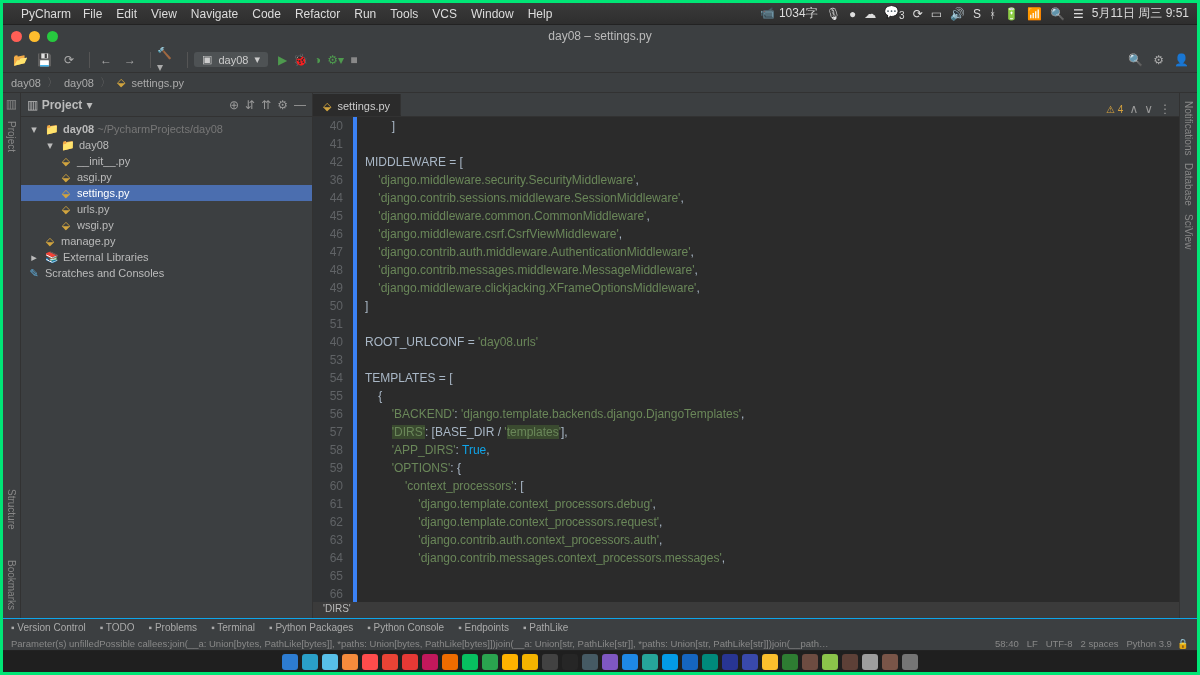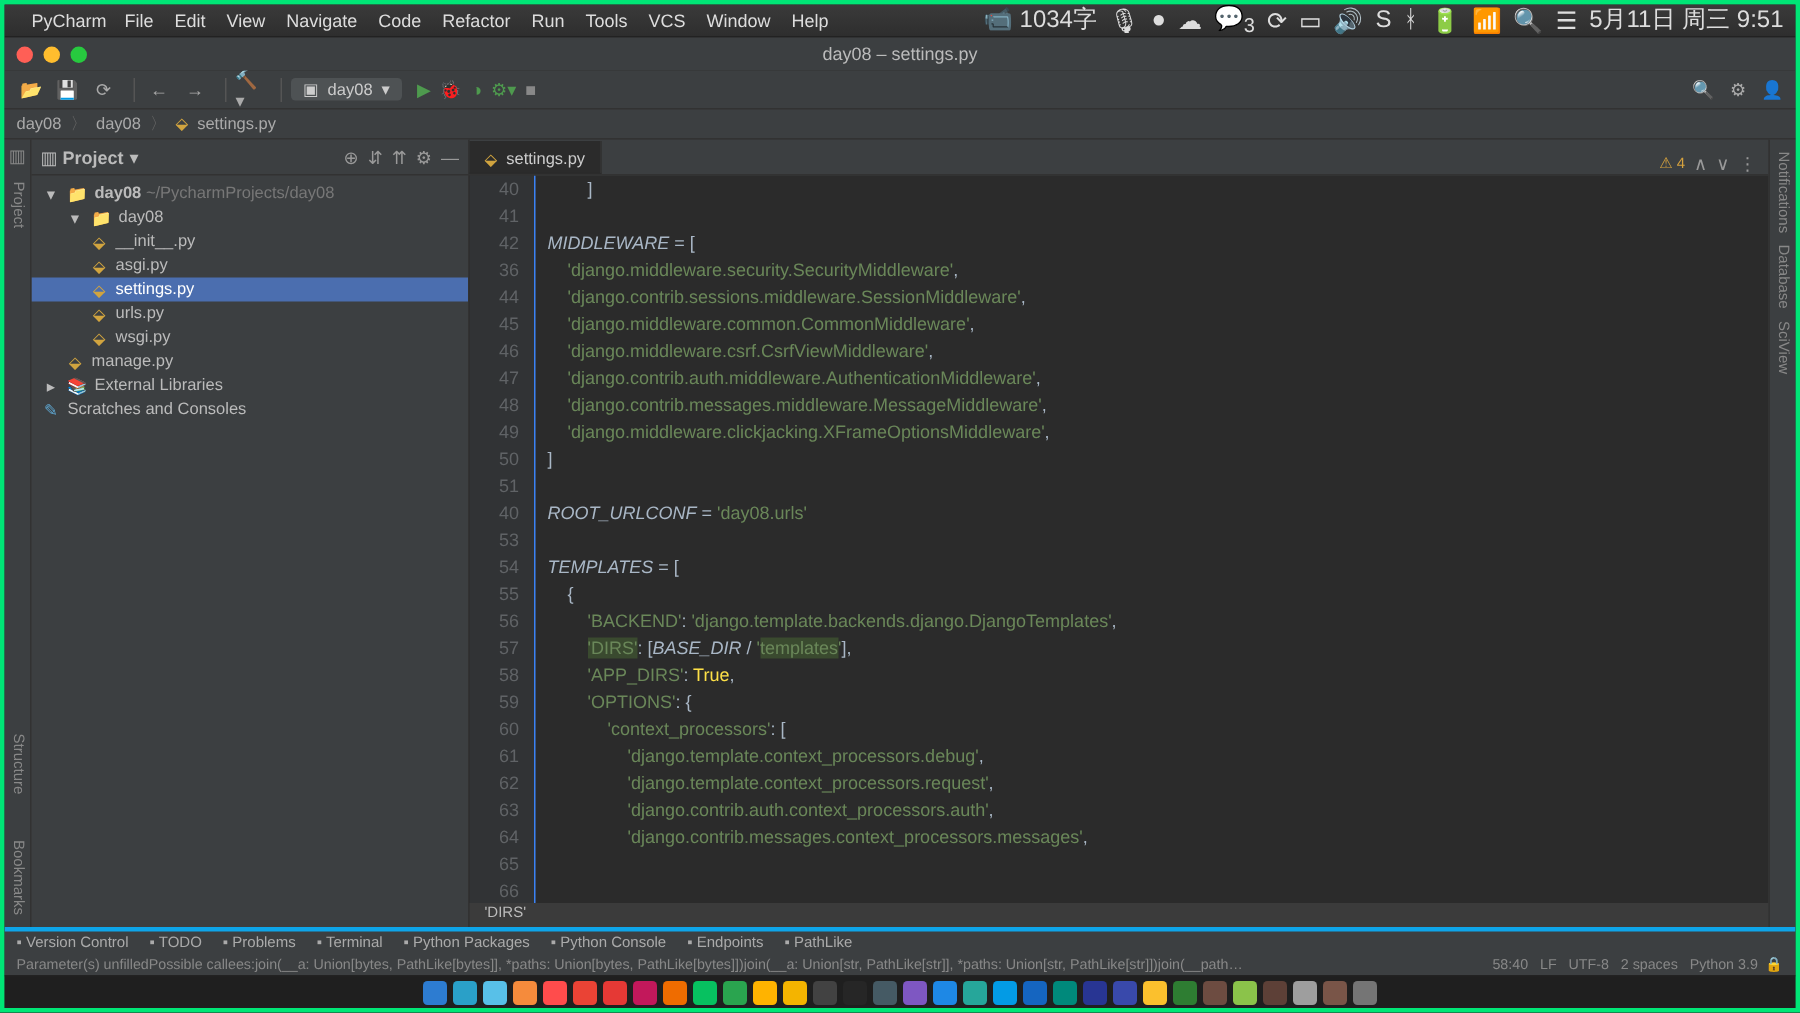--- a/index.html
+++ b/index.html
@@ -2,21 +2,21 @@
 <html><head>
 <meta charset="utf-8">
 <style>
 * { margin:0; padding:0; box-sizing:border-box; font-family:-apple-system,BlinkMacSystemFont,"Segoe UI",sans-serif; }
 body { width:1200px; height:675px; overflow:hidden; background:#2b2b2b; color:#bbb; font-size:12px; border:3px solid #00e676; }
 .mac-menubar { height:22px; background:linear-gradient(#3a3a3a,#2e2e2e); display:flex; align-items:center; padding:0 8px; color:#ddd; font-size:12px; border-bottom:1px solid #222; }
 .mac-menubar .apple { margin-right:10px; }
 .mac-menubar .appname { font-weight:400; margin-right:12px; }
 .mac-menubar .menu-item { margin-right:14px; cursor:default; }
 .mac-menubar .spacer { flex:1; }
-.mac-menubar .status-item { margin-left:8px; font-size:16px; }
+.mac-menubar .status-item { margin-left:8px; font-size:12px; }
 .titlebar { height:22px; background:#3c3f41; display:flex; align-items:center; justify-content:center; color:#bbb; position:relative; }
 .traffic { position:absolute; left:8px; display:flex; gap:7px; }
 .traffic span { width:11px; height:11px; border-radius:50%; display:inline-block; }
 .tl-r { background:#ff5f56; } .tl-y { background:#ffbd2e; } .tl-g { background:#27c93f; }
 .toolbar { height:26px; background:#3c3f41; display:flex; align-items:center; padding:0 8px; border-bottom:1px solid #323232; }
 .toolbar .tb-btn { width:20px; height:20px; display:flex; align-items:center; justify-content:center; color:#aaa; margin-right:4px; }
 .toolbar .sep { width:1px; height:16px; background:#555; margin:0 6px; }
 .run-config { background:#4e5254; border-radius:3px; padding:1px 8px; font-size:11px; color:#ccc; display:flex; align-items:center; gap:6px; }
 .run-icons { display:flex; gap:6px; margin-left:10px; color:#4e9a4e; }
 .toolbar .right-icons { margin-left:auto; display:flex; gap:10px; color:#aaa; }
@@ -37,27 +37,27 @@
 .indent-1 { padding-left:22px; } .indent-2 { padding-left:38px; }
 .tree-icon { width:14px; display:inline-flex; justify-content:center; margin-right:4px; }
 .dim { color:#777; }
 .editor-area { flex:1; display:flex; flex-direction:column; background:#2b2b2b; }
 .tabbar { height:24px; background:#3c3f41; display:flex; align-items:flex-end; border-bottom:1px solid #323232; }
 .tab { height:22px; background:#4e5254; color:#ccc; font-size:11px; padding:3px 10px 0; border-right:1px solid #323232; display:flex; align-items:center; gap:6px; }
 .tab.active { background:#2b2b2b; border-bottom:1px solid #2b2b2b; }
 .tabbar .tab-right { margin-left:auto; display:flex; align-items:center; gap:6px; padding-right:8px; color:#999; }
 .warn-badge { color:#d6a23e; font-size:10px; }
 .code-scroll { flex:1; overflow:hidden; display:flex; font-family:"JetBrains Mono",Menlo,Consolas,monospace; font-size:12px; line-height:18px; }
-.gutter { width:44px; text-align:right; padding-right:10px; color:#606366; background:#313335; border-right:1px solid #3b82f6; }
+.gutter { width:44px; text-align:right; padding-right:10px; color:#606366; background:#313335; border-right:4px solid #3b82f6; }
 .code { flex:1; padding-left:8px; white-space:pre; color:#a9b7c6; position:relative; }
 .code .hl { background:#323232; display:block; margin-left:-8px; padding-left:8px; }
-.s-kw { color:#fde047; } .s-str { color:#6a8759; } .s-fn { color:#a9b7c6;font-style:italic; }
+.s-kw { color:#0ea5e9; } .s-str { color:#6a8759; } .s-fn { color:#a9b7c6; }
 .s-hl-green { background:#3a4a2f; }
 .hint-bar { height:16px; background:#3b3b3b; color:#bbb; font-size:10px; padding:1px 10px; }
-.bottom-tools { height:18px; background:#3c3f41; display:flex; align-items:center; padding:0 8px; font-size:10px; color:#aaa; border-top:3px solid #0ea5e9; }
+.bottom-tools { height:18px; background:#3c3f41; display:flex; align-items:center; padding:0 8px; font-size:10px; color:#aaa; border-top:1px solid #0ea5e9; }
 .bottom-tools .tool { margin-right:14px; display:flex; align-items:center; gap:4px; }
 .statusbar { height:14px; background:#3c3f41; font-size:9.5px; color:#888; padding:0 8px; display:flex; align-items:center; overflow:hidden; }
 .statusbar .right { margin-left:auto; }
 .right-gutter { width:18px; background:#3c3f41; border-left:1px solid #323232; }
 .right-gutter .v-label { writing-mode:vertical-rl; font-size:10px; color:#888; margin:8px auto 0; display:block; text-align:center; }
 .dock { height:22px; background:rgba(30,30,30,.9); display:flex; align-items:center; justify-content:center; gap:4px; border-top:1px solid #222; }
 .dock .d { width:16px; height:16px; border-radius:3px; }
 .py-ico { color:#d1a43f; }
 .folder-ico { color:#8a9fb2; }
 </style>

